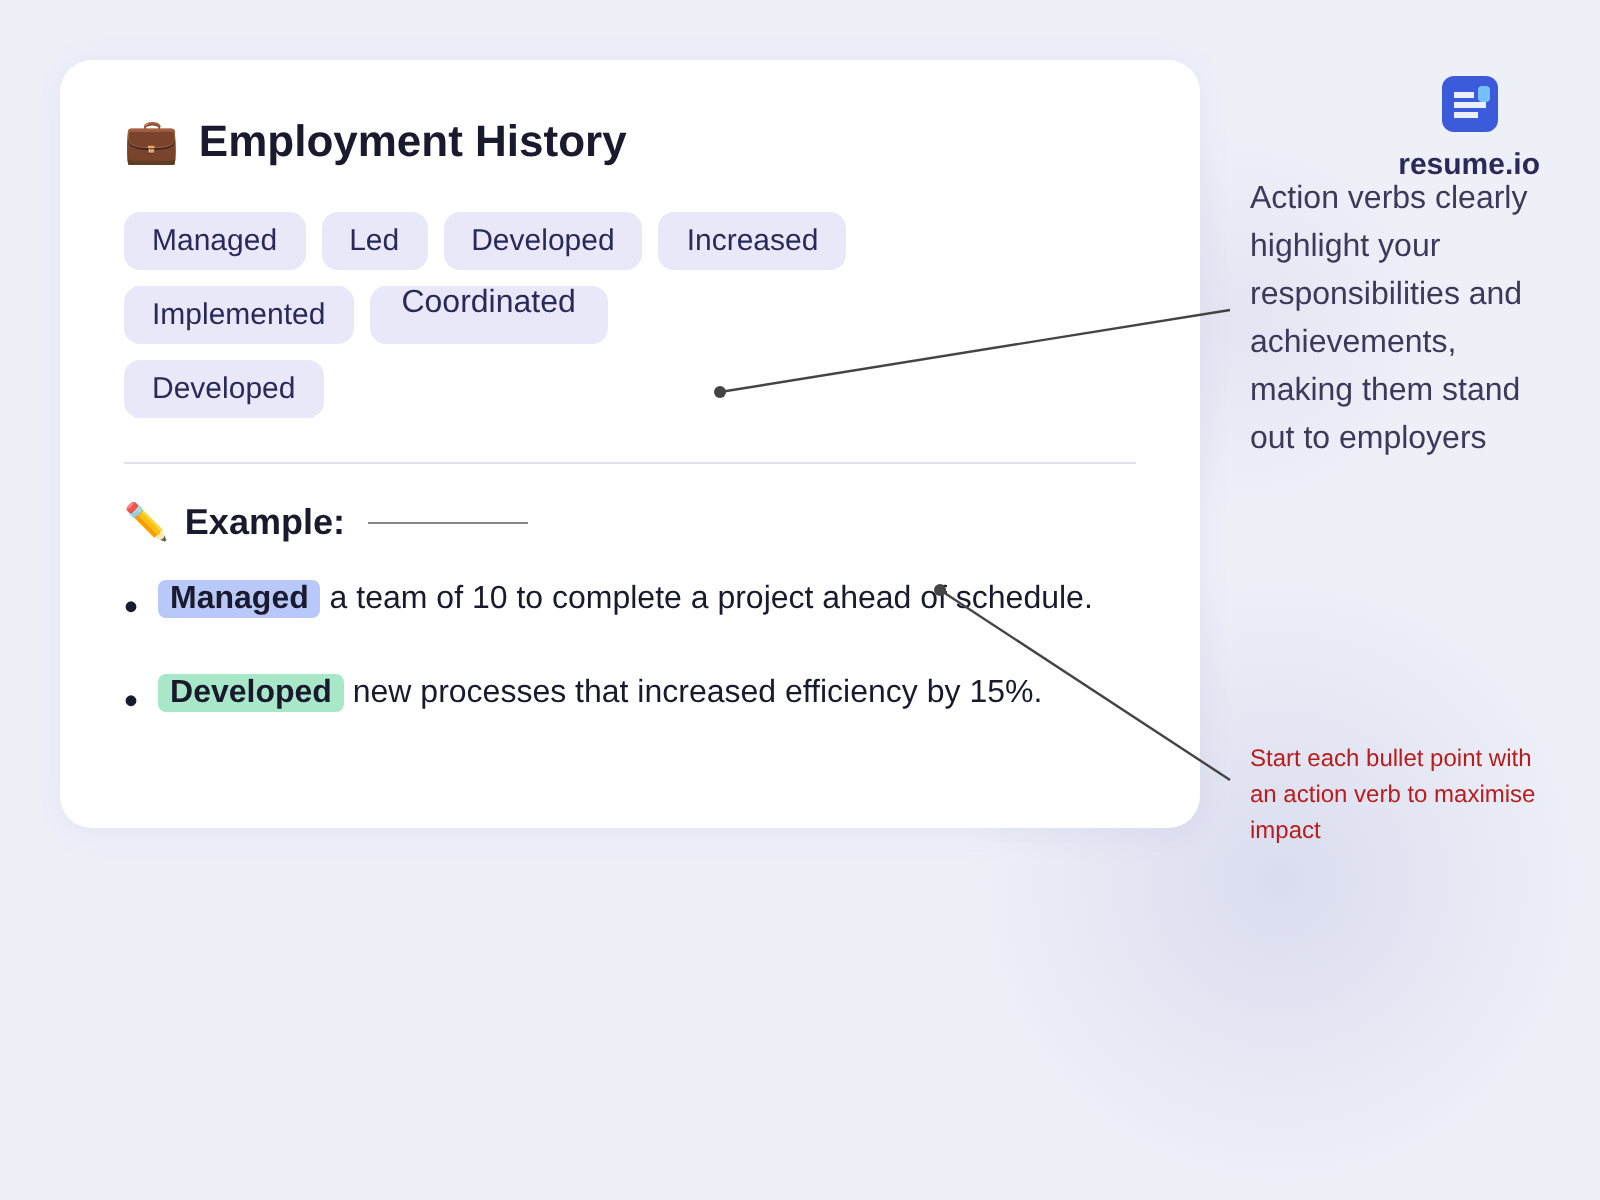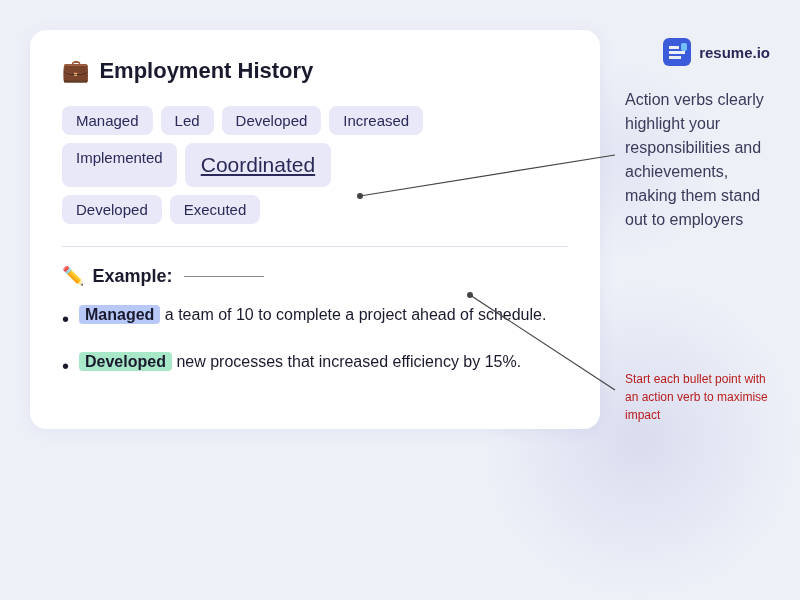--- a/index.html
+++ b/index.html
@@ -68,23 +68,22 @@
     }
     .tag {
       background: #e8e8f8;
       color: #2a2a5a;
       border-radius: 8px;
       padding: 6px 14px;
       font-size: 15px;
       font-weight: 500;
     }
     .tag.large {
-      font-size: 21px;
-      padding: 10px 16px;
-      text-decoration: underline;
+      font-size: 16px;
+      padding: 0 16px;
     }
 
     .divider-line {
       border: none;
       border-top: 1px solid #e0e0ec;
       margin: 18px 0;
     }
 
     .example-label {
       display: flex;
@@ -135,20 +134,21 @@
     }
 
     
     .logo-area {
       position: absolute;
       top: 38px;
       right: 30px;
       display: flex;
       align-items: center;
       gap: 8px;
+      flex-direction: column;
     }
     .logo-icon {
       width: 28px;
       height: 28px;
     }
     .logo-text {
       font-size: 15px;
       font-weight: 600;
       color: #2a2a5a;
     }
@@ -210,21 +210,20 @@
       <span class="tag">Led</span>
       <span class="tag">Developed</span>
       <span class="tag">Increased</span>
     </div>
     <div class="tags-row">
       <span class="tag">Implemented</span>
       <span class="tag large">Coordinated</span>
     </div>
     <div class="tags-row">
       <span class="tag">Developed</span>
-      <span class="tag">Executed</span>
     </div>
   </div>
 
   <hr class="divider-line">
 
   <div class="example-label">
     <span class="pencil-icon">✏️</span>
     <span>Example:</span>
     <span class="example-line"></span>
   </div>

